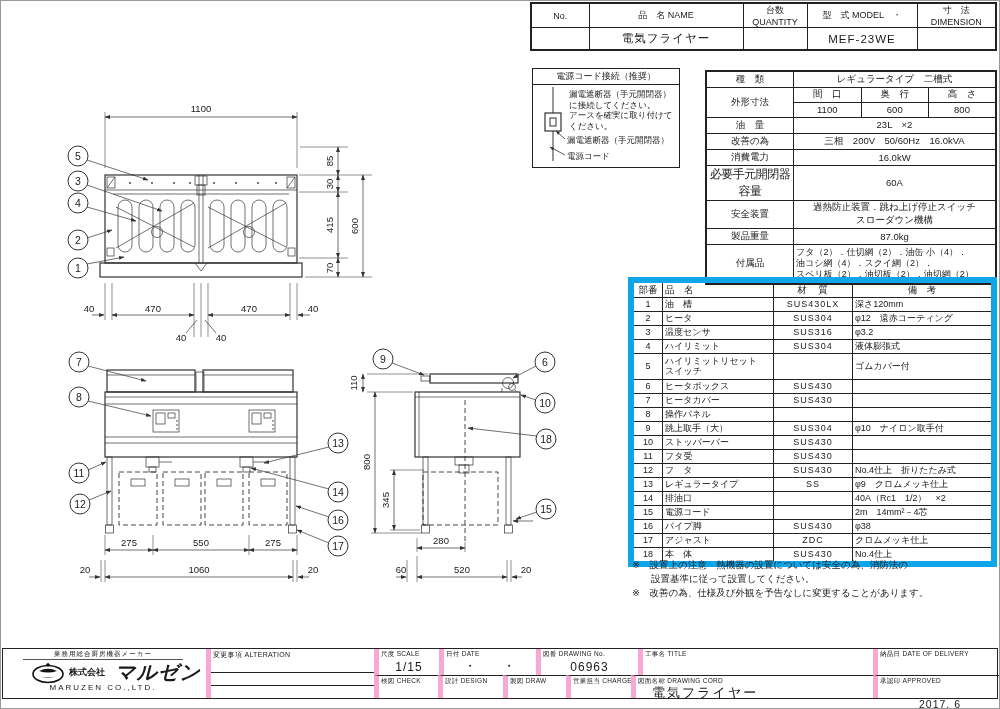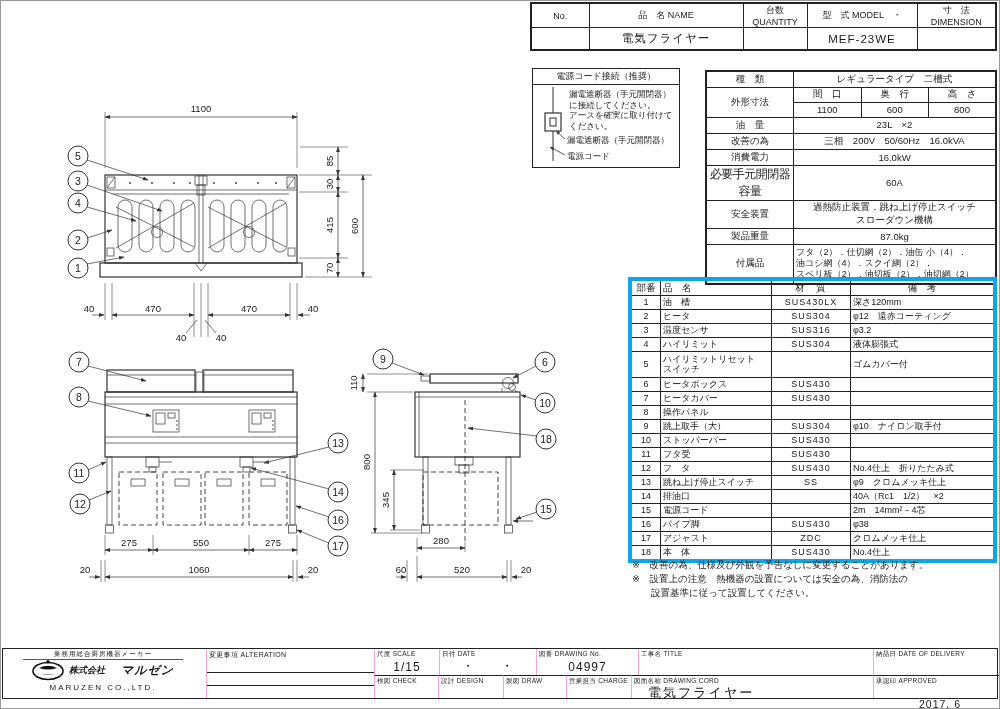--- a/index.html
+++ b/index.html
@@ -22,40 +22,40 @@
   .power-box .pb-lab2{position:absolute;left:34px;top:82px;}
   
   .spec-table{left:705px;top:70px;width:292px;}
   .spec-table table{width:100%;border:2px solid #222;}
   .spec-table td{font-size:9.5px;text-align:center;}
   .spec-table .lab{width:82px;}
   .spec-table .small{font-size:12px;letter-spacing:-0.5px;}
   .spec-table .acc{text-align:left;font-size:9px;line-height:1.25;}
   
   .parts-table{left:628px;top:277px;width:369px;}
-  .parts-table table{width:100%;border:4px solid #0ea5e9;}
+  .parts-table table{width:100%;border:6px solid #0ea5e9;}
   .parts-table td{font-size:9px;height:13px;line-height:1.05;}
   .parts-table .num{text-align:center;width:24px;}
   .parts-table .nm{text-align:left;width:106px;}
   .parts-table .mt{text-align:center;width:74px;letter-spacing:1px;}
   .parts-table .rm{text-align:left;}
   .parts-table thead td{text-align:center;height:14px;font-size:9.5px;}
   
   .notes{left:632px;top:558px;width:365px;font-size:9.5px;line-height:1.45;}
   
   .tblock{left:2px;top:648px;width:996px;height:51px;border:1.5px solid #222;}
-  .cell{position:absolute;box-sizing:border-box;border-left:1px solid #f9a8d4;}
+  .cell{position:absolute;box-sizing:border-box;border-left:5px solid #f9a8d4;}
   .cell .cl{position:absolute;left:2px;top:1px;font-size:6.5px;white-space:nowrap;letter-spacing:0.3px;}
   .cell .cv{position:absolute;left:0;right:0;top:9px;bottom:0;display:flex;align-items:center;justify-content:center;font-size:12px;letter-spacing:1px;}
   .row2{border-top:1px solid #222;}
   .logo-cell{position:absolute;left:0;top:0;width:203px;height:48px;}
   .tagline{position:absolute;left:20px;top:1px;width:160px;text-align:center;font-size:6.5px;letter-spacing:1px;border-bottom:1px solid #555;}
   .logo-row{position:absolute;left:28px;top:10px;display:flex;align-items:center;}
-  .kk{font-size:9px;font-weight:bold;margin:0 16px 0 4px;font-style:italic;}
-  .maruzen{font-size:12px;font-weight:900;letter-spacing:1px;font-style:italic;}
+  .kk{font-size:9px;font-weight:bold;margin:0 10px 0 4px;}
+  .maruzen{font-size:20px;font-weight:900;letter-spacing:1px;font-style:italic;}
   .name-en{position:absolute;left:0;top:34px;width:200px;text-align:center;font-size:8px;letter-spacing:2px;}
   .alter-lines{position:absolute;left:0;right:0;}
   .alter-lines div{border-bottom:1px solid #222;height:12px;}
   .year{left:869px;top:698px;width:100px;text-align:right;font-size:10.5px;letter-spacing:1px;padding-right:8px;}
   .dwg-name-val{position:absolute;left:16px;top:8px;font-size:13px;letter-spacing:2px;}
 </style>
 </head>
 <body>
 
 <div class="sheet-frame"></div>
@@ -579,21 +579,21 @@
           <td class="rm"></td>
         </tr>
       <tr>
           <td class="num">12</td>
           <td class="nm">フ　タ</td>
           <td class="mt">SUS430</td>
           <td class="rm">No.4仕上　折りたたみ式</td>
         </tr>
       <tr>
           <td class="num">13</td>
-          <td class="nm">跳ね上げ停止スイッチ</td>
+          <td class="nm">レギュラータイプ</td>
           <td class="mt">SS</td>
           <td class="rm">φ9　クロムメッキ仕上</td>
         </tr>
       <tr>
           <td class="num">14</td>
           <td class="nm">排油口</td>
           <td class="mt"></td>
           <td class="rm">40A（Rc1　1/2）　×2</td>
         </tr>
       <tr>
@@ -618,23 +618,23 @@
           <td class="num">18</td>
           <td class="nm">本　体</td>
           <td class="mt">SUS430</td>
           <td class="rm">No.4仕上</td>
         </tr>
     </tbody>
   </table>
 </div>
 
 <div class="abs notes">
-  <div class="pre">※　改善の為、仕様及び外観を予告なしに変更することがあります。</div>
   <div class="pre">※　設置上の注意　熱機器の設置については安全の為、消防法の
 　　設置基準に従って設置してください。</div>
+  <div class="pre">※　改善の為、仕様及び外観を予告なしに変更することがあります。</div>
 </div>
 
 <div class="abs tblock">
 
   <div class="logo-cell">
     <div class="tagline">業務用総合厨房機器メーカー</div>
     <div class="logo-row">
       <svg width="34" height="22" viewBox="0 0 34 22">
         <ellipse cx="17" cy="12" rx="15" ry="8.5" fill="none" stroke="#111" stroke-width="1.6"></ellipse>
         <path d="M5,11 Q17,21 29,11 Q23,16 17,15.5 Q11,16 5,11 z" fill="#111"></path>
@@ -660,21 +660,21 @@
   <div class="cell" style="left:371px;top:0;width:65px;height:26px;">
     <div class="cl">尺度 SCALE</div>
     <div class="cv">1/15</div>
   </div>
   <div class="cell" style="left:436px;top:0;width:97px;height:26px;">
     <div class="cl">日付 DATE</div>
     <div class="cv">・　　・</div>
   </div>
   <div class="cell" style="left:533px;top:0;width:102px;height:26px;">
     <div class="cl">図番 DRAWING No.</div>
-    <div class="cv">04997</div>
+    <div class="cv">06963</div>
   </div>
   <div class="cell" style="left:635px;top:0;width:235px;height:26px;">
     <div class="cl">工事名 TITLE</div>
   </div>
   <div class="cell" style="left:870px;top:0;width:126px;height:26px;">
     <div class="cl">納品日 DATE OF DELIVERY</div>
   </div>
 
   <div class="cell row2" style="left:371px;top:26px;width:64px;height:23px;">
     <div class="cl">検図 CHECK</div>

